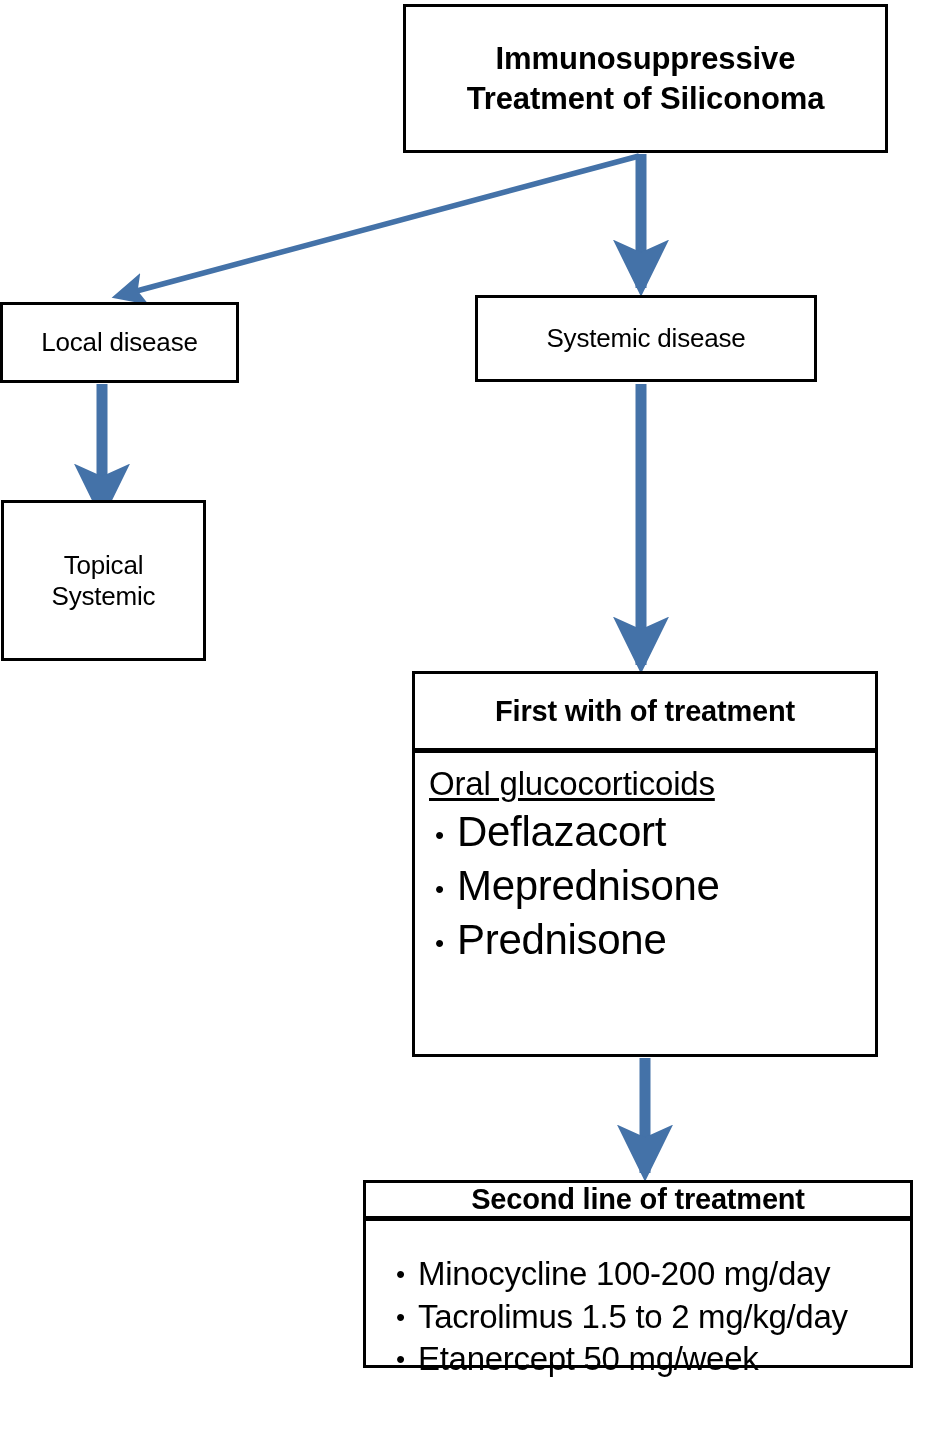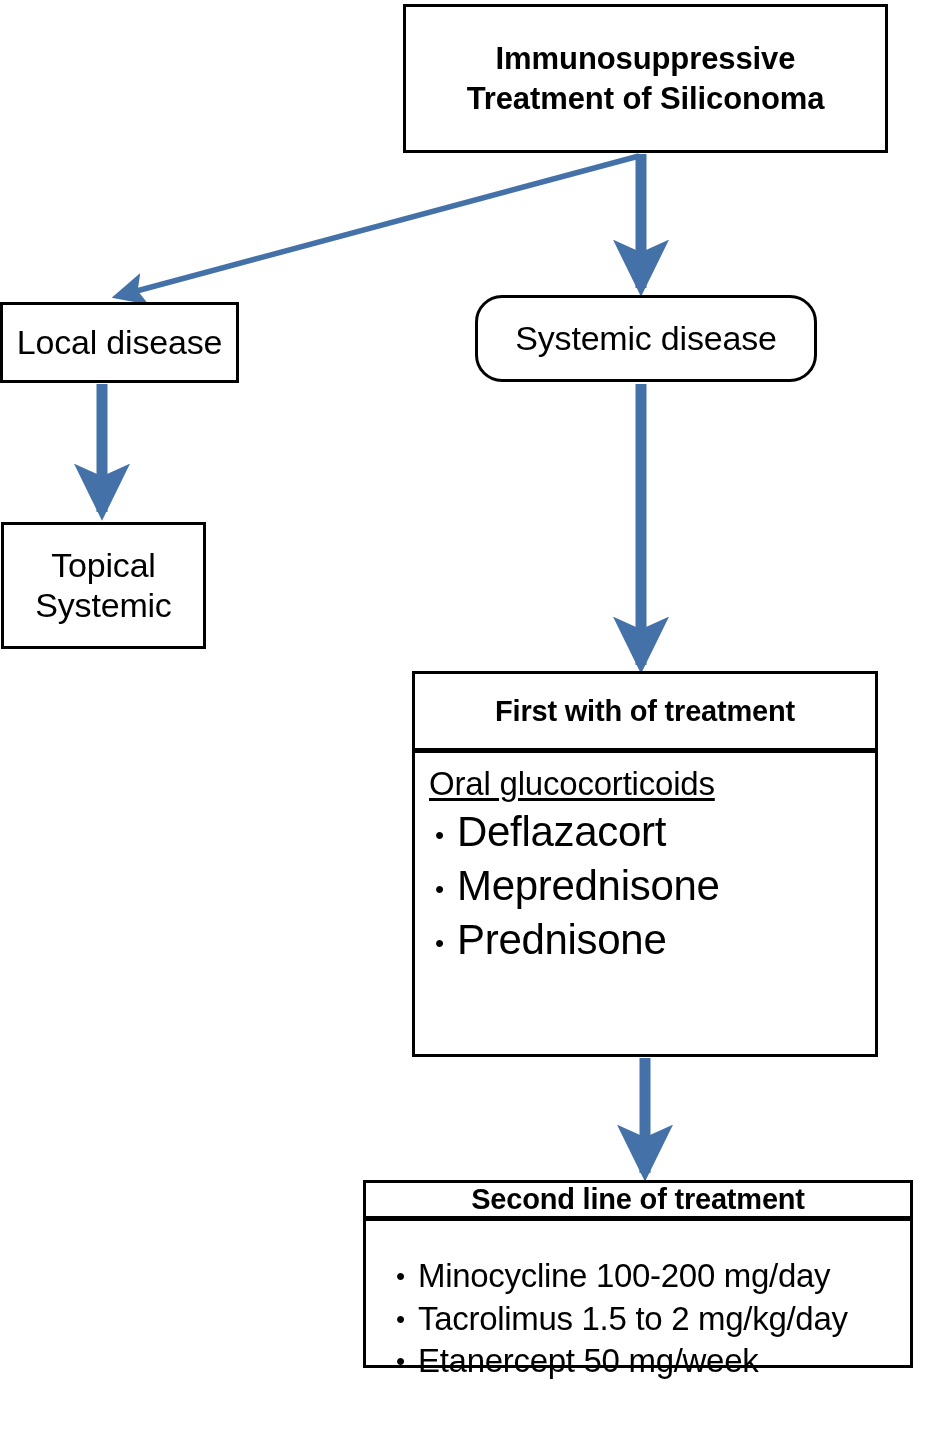--- a/index.html
+++ b/index.html
@@ -23,21 +23,21 @@
     box-sizing: border-box;
     border: 3px solid #000000;
     background: #ffffff;
     display: flex;
     flex-direction: column;
     align-items: center;
     justify-content: center;
     text-align: center;
   }
   .box-plain-text {
-    font-size: 34px;
+    font-size: 26px;
     line-height: 1.16;
     font-weight: normal;
     letter-spacing: -0.2px;
   }
   
   #title-box {
     left: 403px;
     top: 4px;
     width: 485px;
     height: 149px;
@@ -54,28 +54,27 @@
     top: 302px;
     width: 239px;
     height: 81px;
   }
   
   #systemic-disease-box {
     left: 475px;
     top: 295px;
     width: 342px;
     height: 87px;
-    border-radius: 27px;
   }
   
   #topical-box {
     left: 1px;
-    top: 522px;
+    top: 500px;
     width: 205px;
-    height: 127px;
+    height: 161px;
   }
   
   .panel {
     position: absolute;
     box-sizing: border-box;
     border: 3px solid #000000;
     background: #ffffff;
     display: flex;
     flex-direction: column;
   }
@@ -139,23 +138,22 @@
     padding-right: 8px;
   }
   #second-line-panel {
     left: 363px;
     top: 1180px;
     width: 550px;
     height: 188px;
   }
   #second-line-panel .panel-header { height: 71px; }
   #second-line-panel .panel-body {
-    padding-top: 18px;
+    padding-top: 32px;
     padding-left: 24px;
-    margin-top: 16px;
   }
   #second-line-panel .bullet-list li {
     font-size: 33px;
     line-height: 1.29;
   }
   
   #arrows {
     position: absolute;
     left: 0;
     top: 0;

